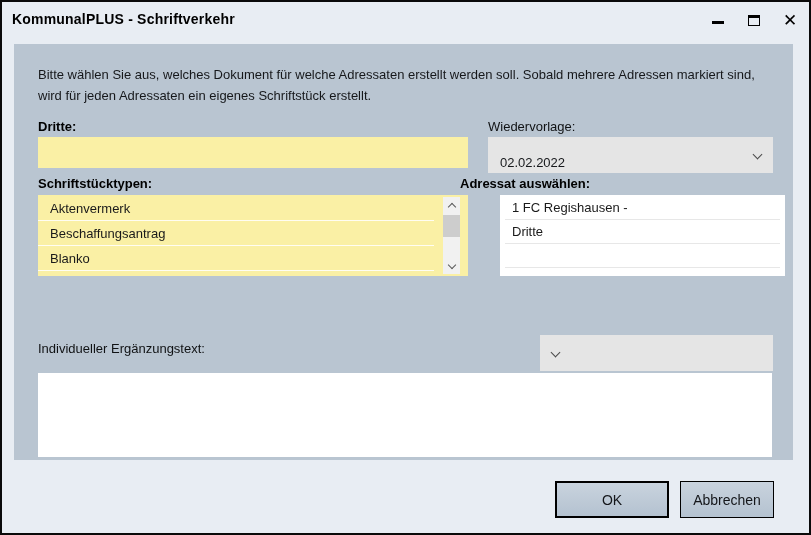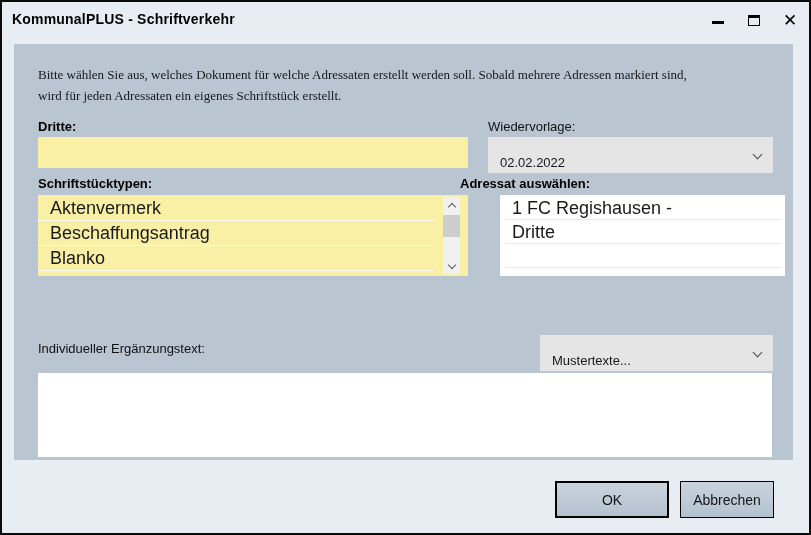--- a/index.html
+++ b/index.html
@@ -41,21 +41,20 @@
   
   .panel {
     position: absolute; left: 12px; top: 42px;
     width: 779px; height: 416px;
     background: #b9c5d1;
   }
   .intro {
     position: absolute; left: 24px; top: 20px; width: 735px;
     font-size: 13px; line-height: 21px; color: #16181b;
     white-space: pre-line;
-    font-family: Liberation Serif, serif;
   }
 
   .lbl { position: absolute; font-size: 13px; color: #101214; }
   .lbl.bold { font-weight: bold; color: #000; }
 
   .field-yellow {
     position: absolute; background: #faf0a5; border: none;
     font-family: "Liberation Sans", sans-serif; font-size: 13px; color: #1a1a1a;
     padding: 0 10px; outline: none;
   }
@@ -76,21 +75,21 @@
   
   .listbox {
     position: absolute; overflow: hidden;
   }
   .listbox.yellow { background: #faf0a5; }
   .listbox.white  { background: #ffffff; }
   .list-rows { position: absolute; left: 0; top: 1px; right: 0; }
   .listbox.yellow .list-rows { right: 30px; }
   .row {
     height: 25px; line-height: 25px;
-    padding-left: 12px; font-size: 18px; color: #1a1a1a;
+    padding-left: 12px; font-size: 13px; color: #1a1a1a;
   }
   .listbox.yellow .row { border-bottom: 1px solid rgba(255,255,255,0.85); }
   .listbox.yellow .list-rows { right: 0; }
   .listbox.white .row { height: 24px; line-height: 24px; border-bottom: 1px solid #e7e7e7; margin: 0 5px; padding-left: 7px; }
 
   
   .vscroll {
     position: absolute; right: 8px; top: 2px; bottom: 2px; width: 17px;
     background: #f1f1f1;
   }
@@ -192,21 +191,20 @@
     <div class="listbox white" style="left:474px; top:151px; width:285px; height:81px;margin-left:12px;">
       <div class="list-rows">
         <div class="row">1 FC Regishausen -</div>
         <div class="row">Dritte</div>
         <div class="row"></div>
       </div>
     </div>
 
     <span class="lbl" style="left:24px; top:297px;">Individueller Ergänzungstext:</span>
     <div class="combo" style="left:526px; top:291px; width:233px; height:33px;">
-      <span class="combo-value">Mustertexte...</span>
       <span class="chev-down"></span>
     </div>
 
     <textarea class="bigtext" value="" style=""></textarea>
   </div>
 
   <button class="btn btn-ok">OK</button>
   <button class="btn btn-cancel">Abbrechen</button>
 
 </div>

